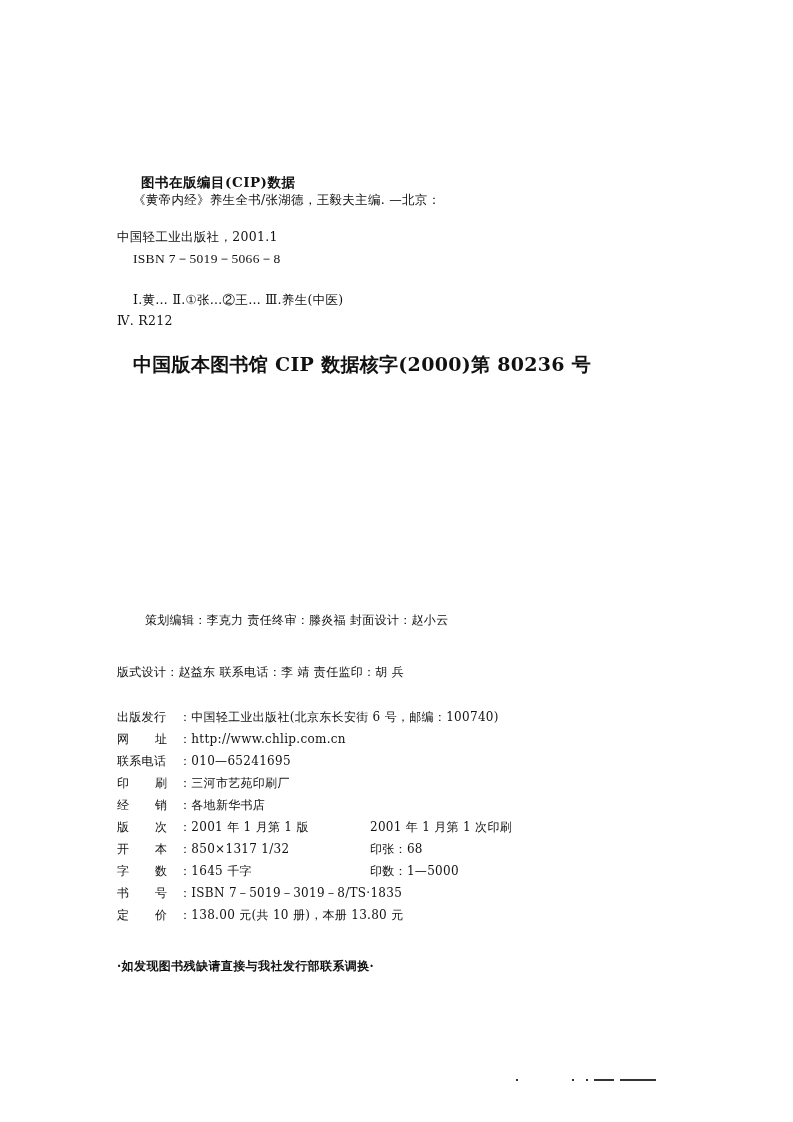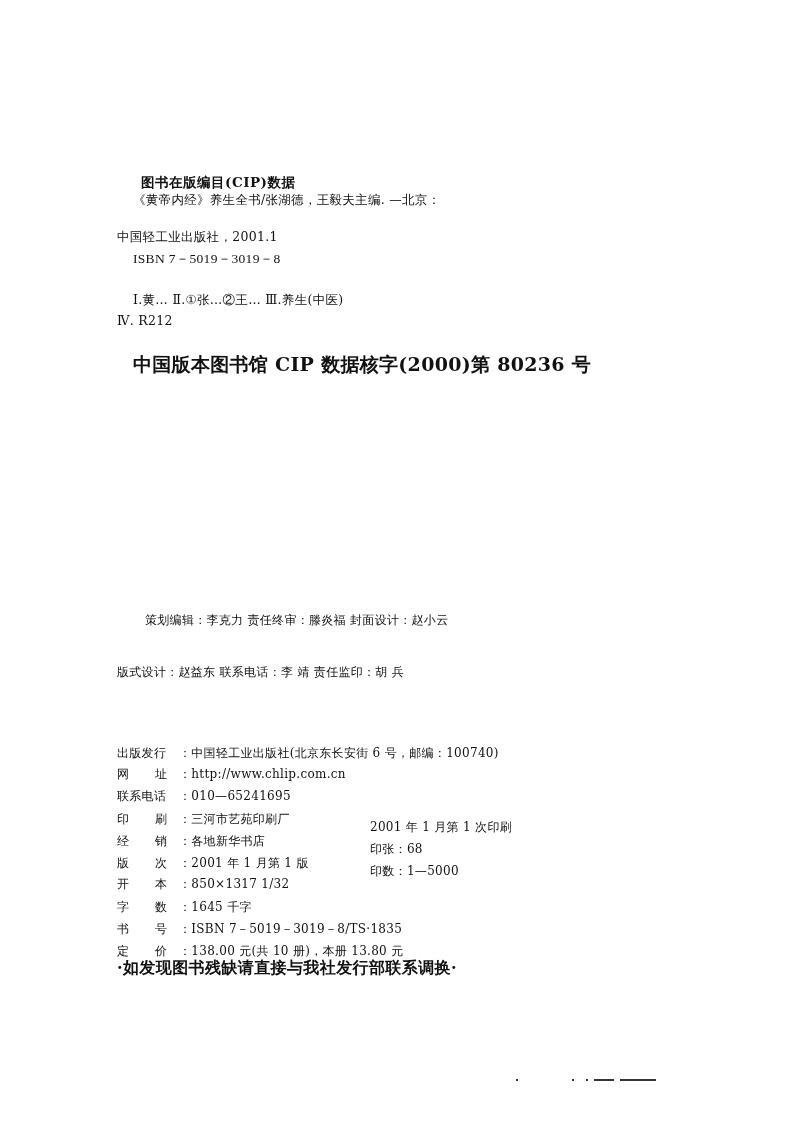--- a/index.html
+++ b/index.html
@@ -9,36 +9,36 @@
       color: #111111;
     }
     .abs { position: absolute; white-space: nowrap; }
     .cip-title { left: 133px; top: 174px; font-size: 13.5px; font-weight: bold; letter-spacing: 0.5px; margin-left: 8px; }
     .cip-line { font-size: 12.5px; letter-spacing: 0.3px; }
     .cip-bold { font-size: 19px; font-weight: bold; letter-spacing: 0.3px; }
     .credit { font-size: 12px; letter-spacing: 0.3px; }
     .row { position: absolute; left: 117px; font-size: 12px; letter-spacing: 0.3px; white-space: nowrap; }
     .row .lab { display: inline-block; width: 62px; }
     .row .lab .c1 { display: inline-block; width: 24px; }
-    .row .val { display: inline-block; margin-top: 36px; }
+    .row .val { display: inline-block; }
     .row .extra { position: absolute; left: 253px; top: 0; }
-    .notice { left: 117px; top: 958px; font-size: 16px; font-weight: bold; letter-spacing: 0.4px; }
+    .notice { left: 117px; top: 958px; font-size: 12px; font-weight: bold; letter-spacing: 0.4px; }
     .specks { left: 516px; top: 1079px; width: 140px; height: 4px; }
     .specks span { position: absolute; top: 0; height: 2px; background: #333; }
   </style>
 </head>
 <body>
 
 <div>
 
   <div class="abs cip-title">图书在版编目(CIP)数据</div>
 
   <div class="abs cip-line" style="left:133px; top:192px;">《黄帝内经》养生全书/张湖德，王毅夫主编. —北京：</div>
   <div class="abs cip-line" style="left:117px; top:229px;">中国轻工业出版社，2001.1</div>
-  <div class="abs cip-line" style="left:133px; top:250px; font-family:'Liberation Serif', serif; font-size:13.5px;">ISBN 7－5019－3019－8</div>
+  <div class="abs cip-line" style="left:133px; top:250px; font-family:'Liberation Serif', serif; font-size:13.5px;">ISBN 7－5019－5066－8</div>
 
   <div class="abs cip-line" style="left:133px; top:292px;">Ⅰ.黄…  Ⅱ.①张…②王…  Ⅲ.养生(中医)</div>
   <div class="abs cip-line" style="left:117px; top:313px;text-align:center;">Ⅳ. R212</div>
 
   <div class="abs cip-bold" style="left:133px; top:352px;">中国版本图书馆 CIP 数据核字(2000)第 80236 号</div>
 
   <div class="abs credit" style="left:117px; top:612px;margin-left:28px;">策划编辑：李克力   责任终审：滕炎福   封面设计：赵小云</div>
   <div class="abs credit" style="left:117px; top:664px;">版式设计：赵益东   联系电话：李  靖   责任监印：胡  兵</div>
 
   <div class="row" style="top:709px;">

